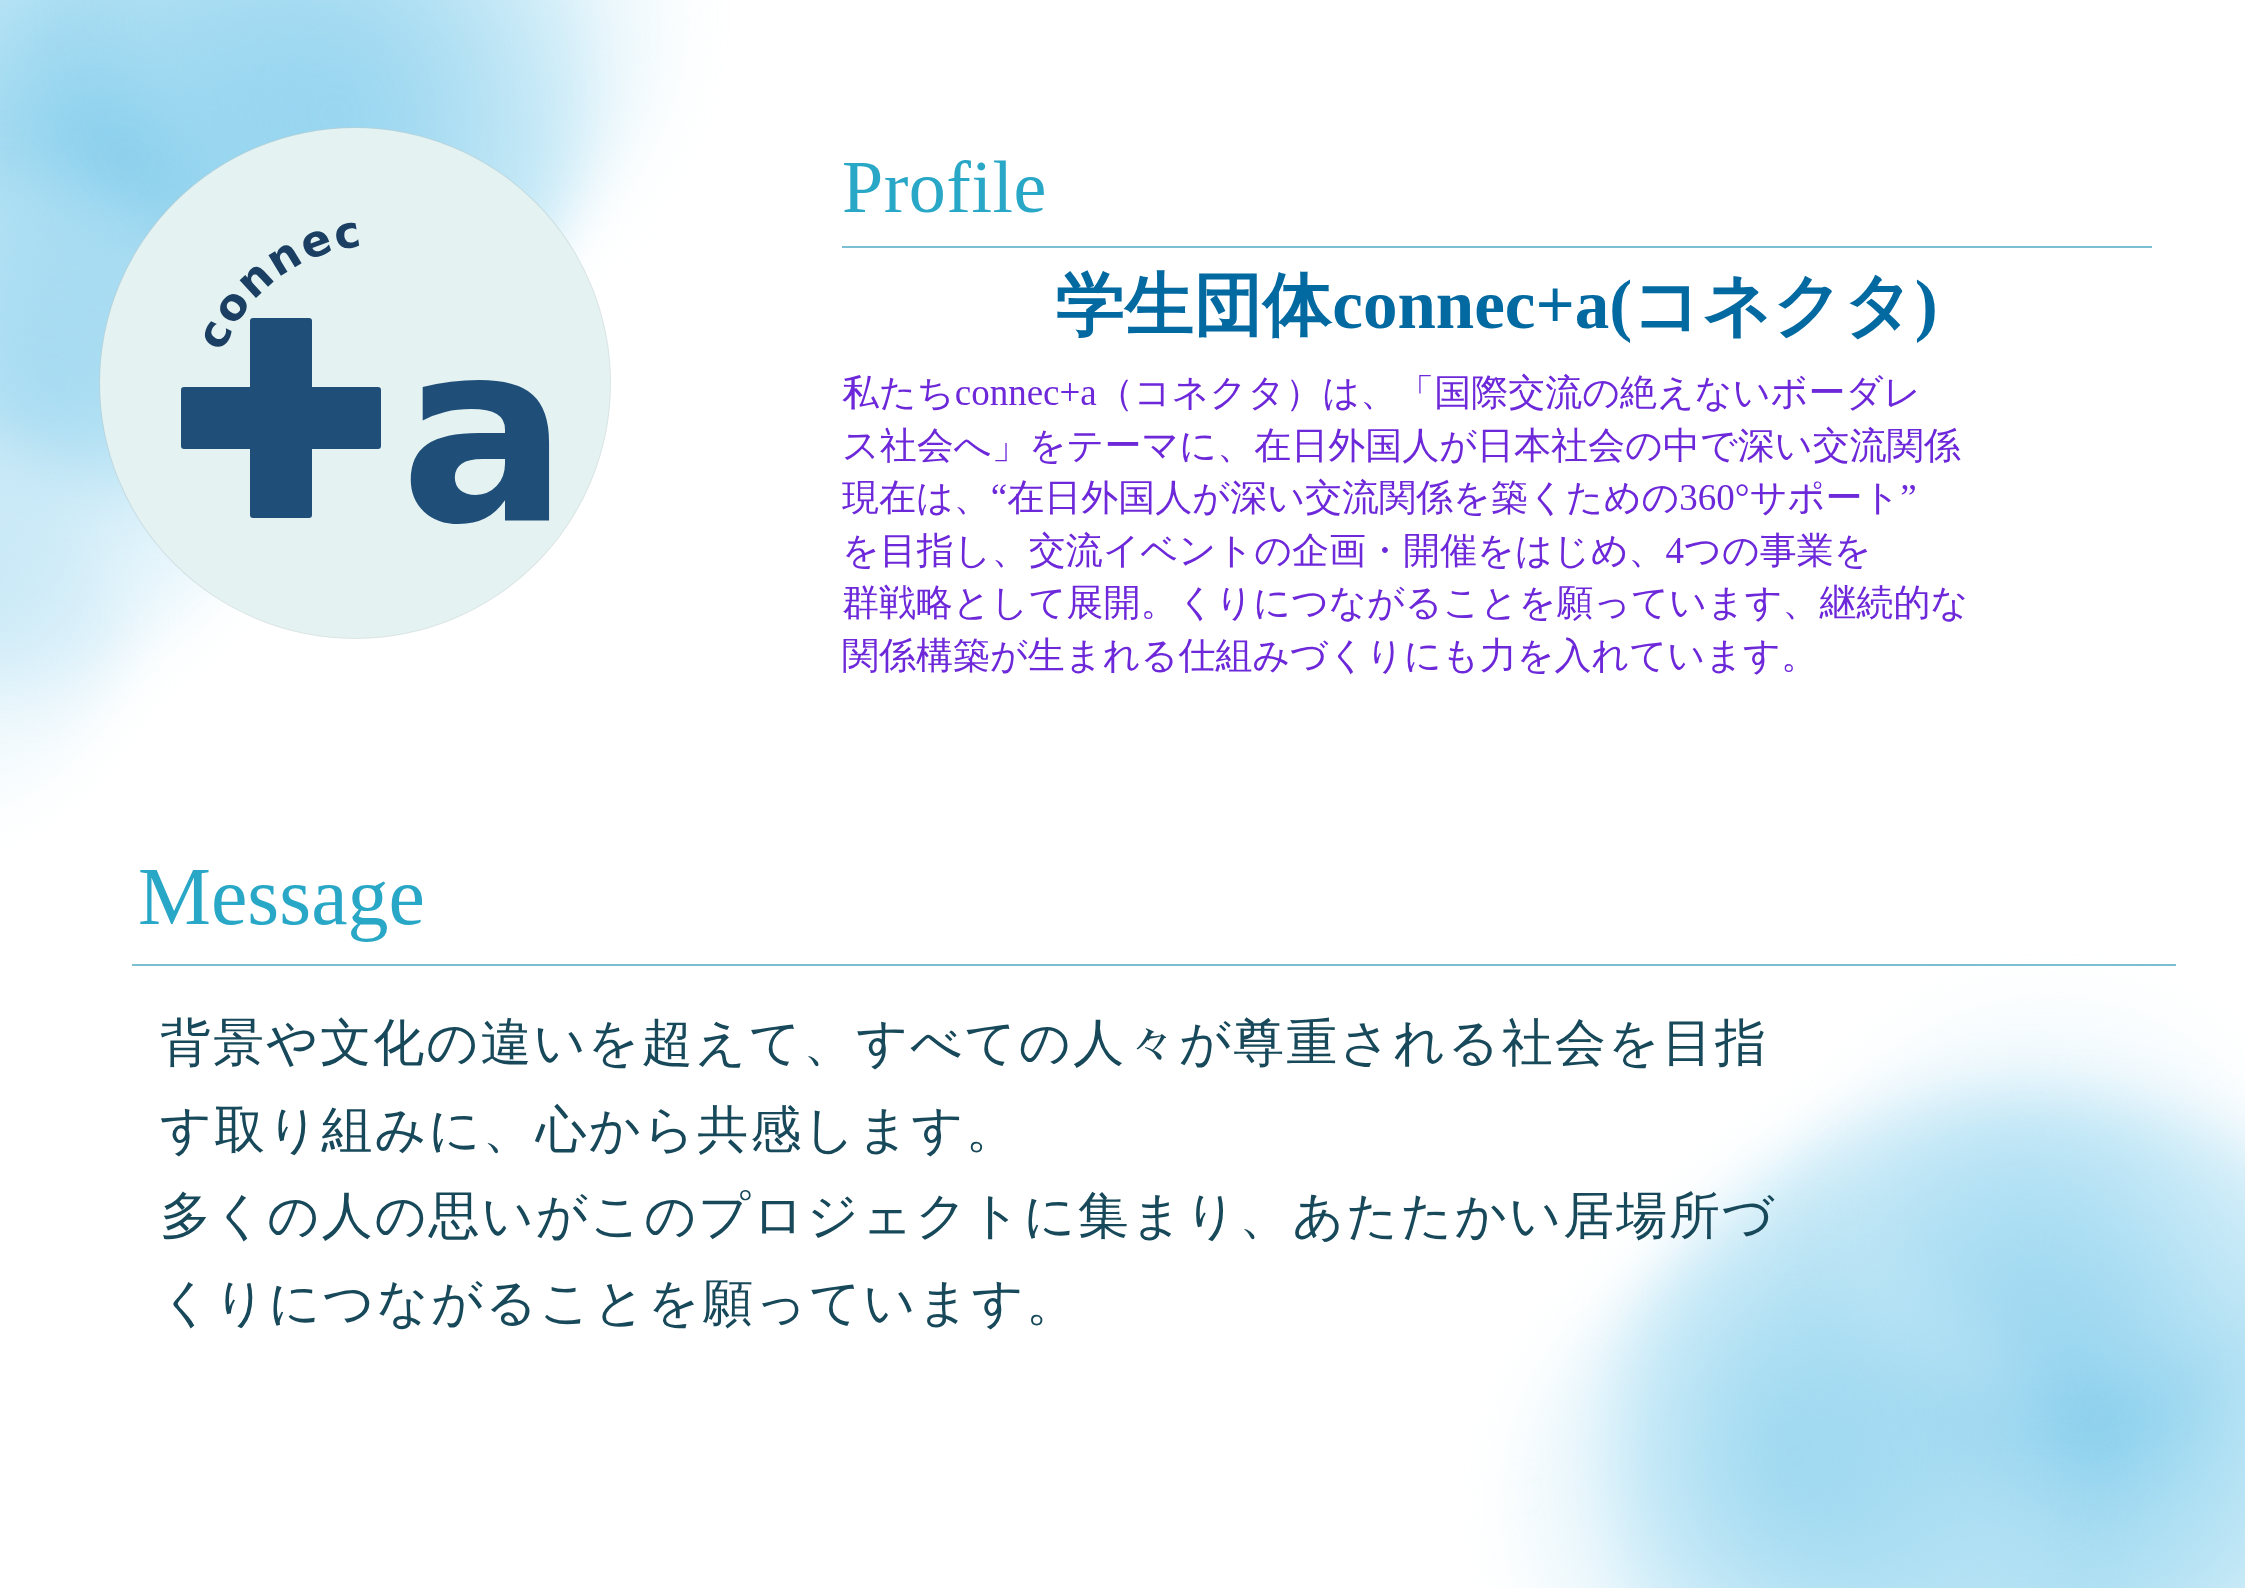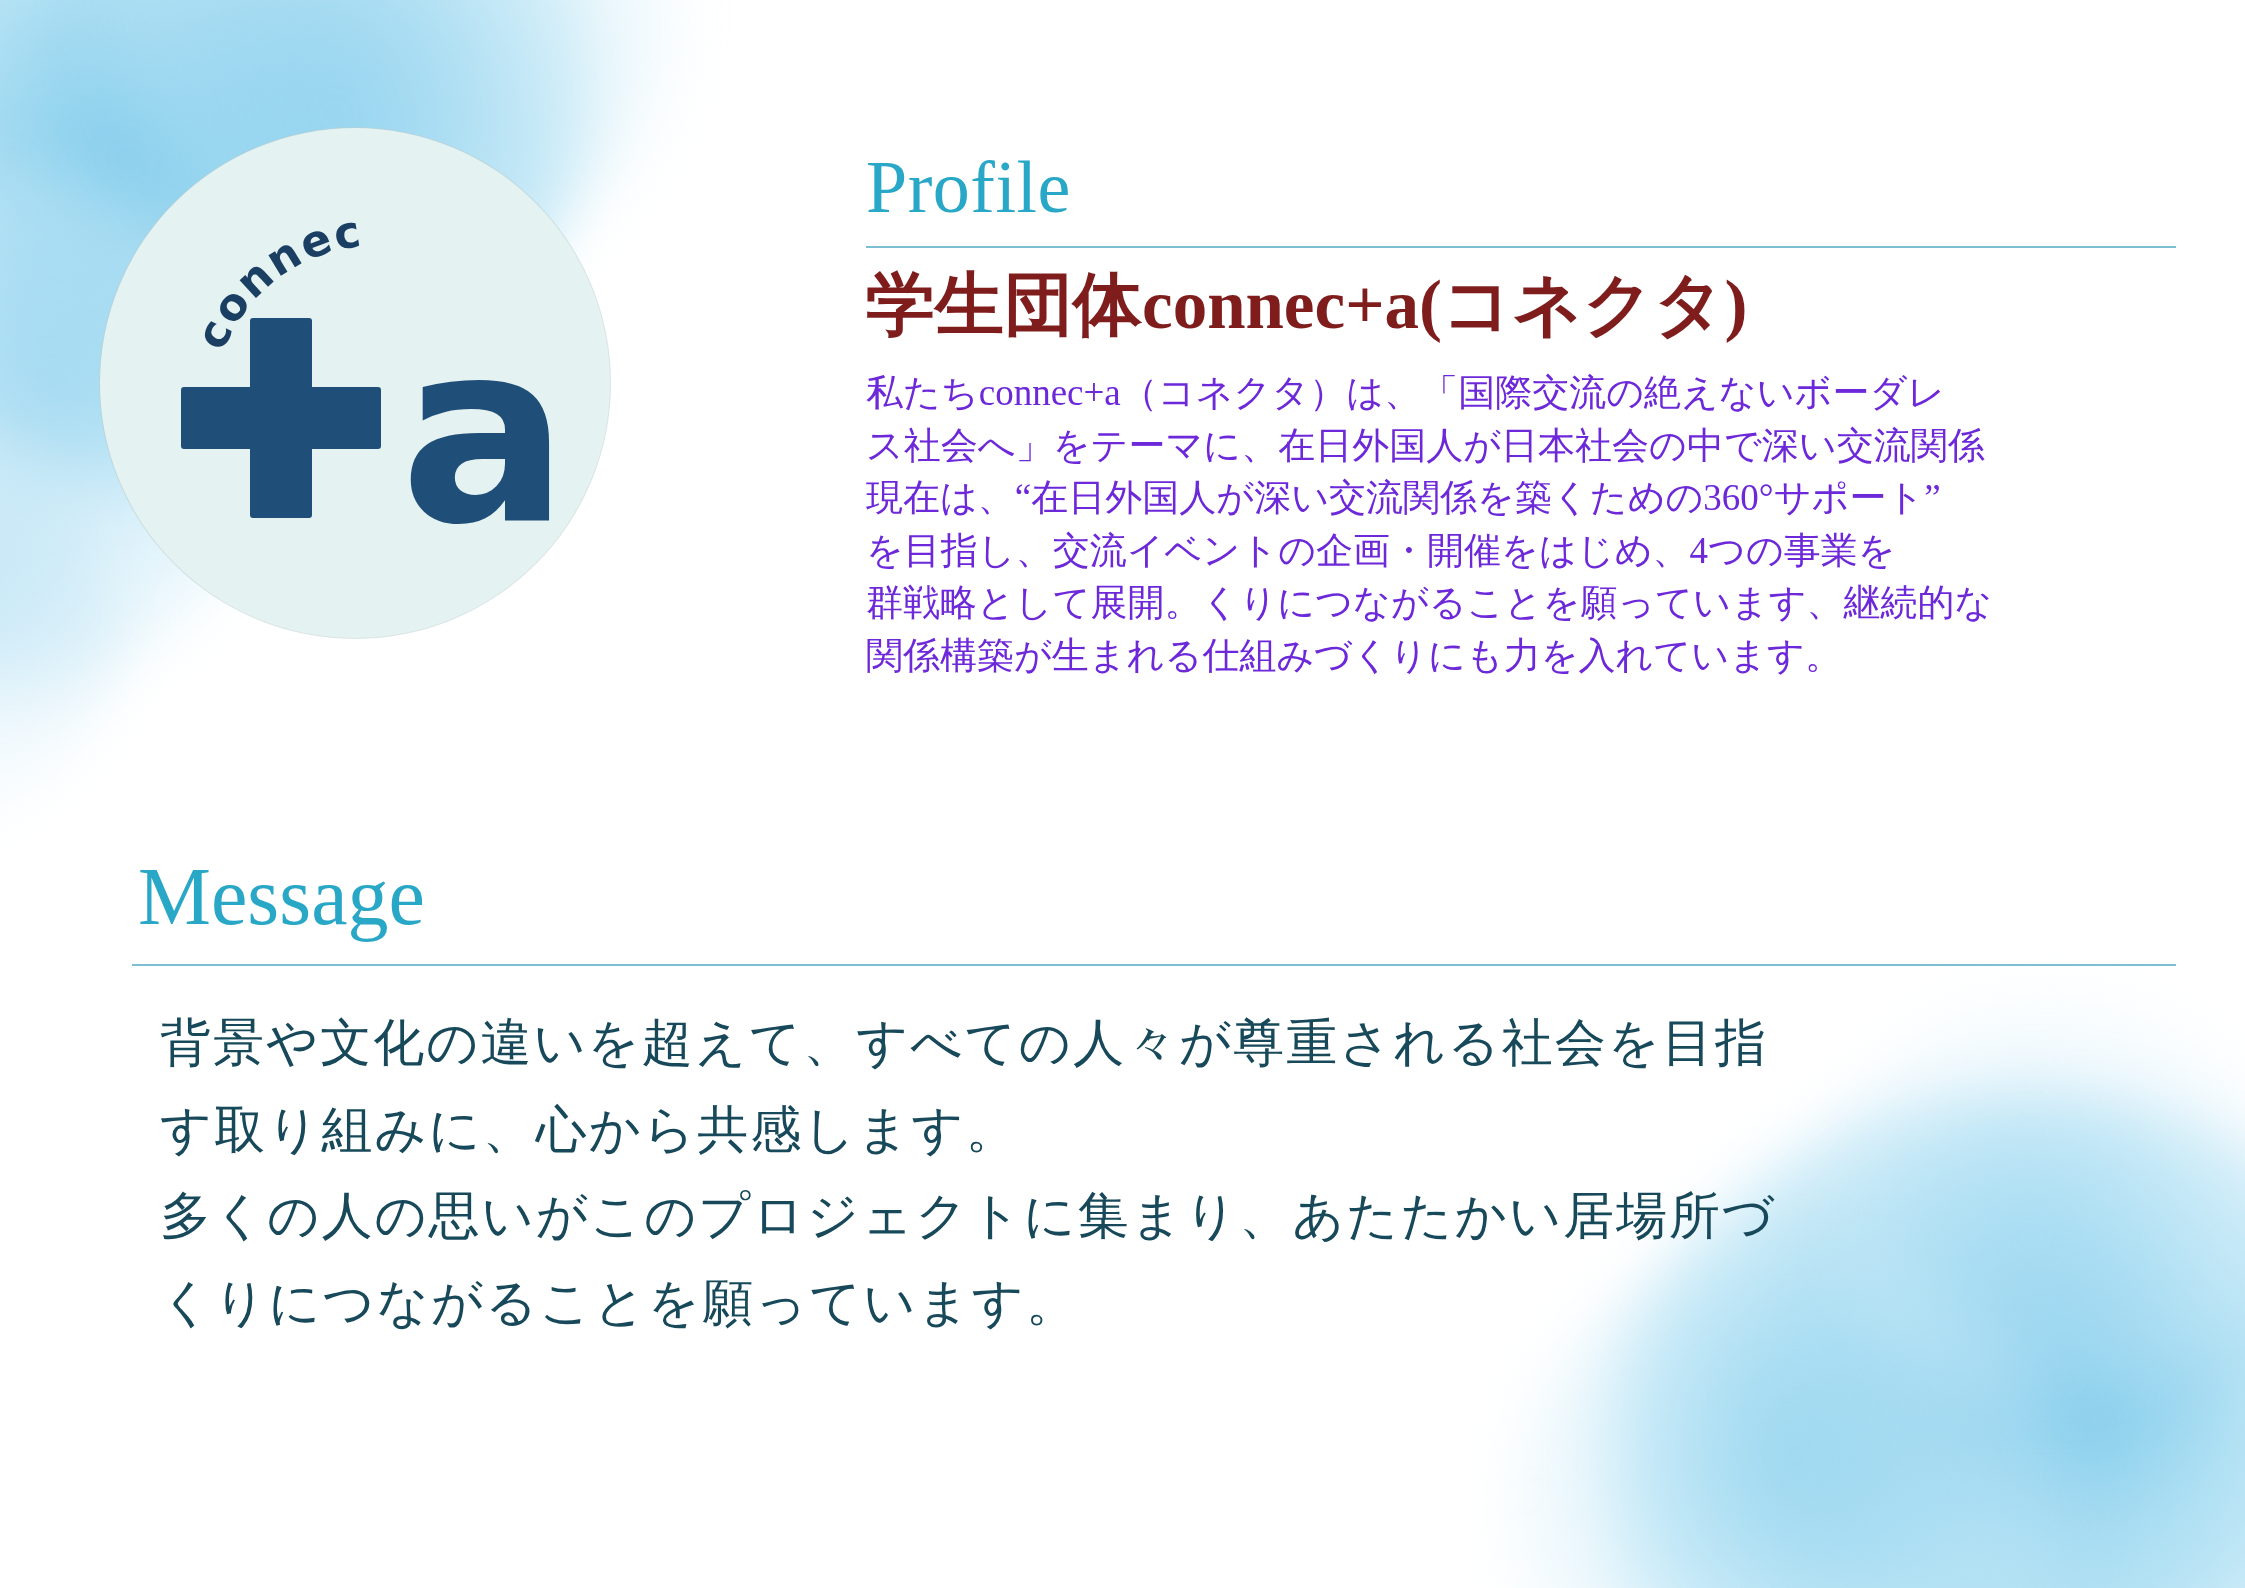--- a/index.html
+++ b/index.html
@@ -127,48 +127,49 @@
   }
   .logo-inner {
     position: absolute;
     inset: 0;
   }
   .logo-inner svg { width: 100%; height: 100%; display: block; }
 
   
   .profile-col {
     position: absolute;
-    left: 866px;
+    left: 842px;
     top: 150px;
     width: 1310px;
   }
   .section-head {
     color: #29a7c6;
     font-size: 74px;
     line-height: 1.0;
     letter-spacing: 0.5px;
     font-weight: 400;
     margin: 0;
     font-family: "Liberation Serif", "DejaVu Serif", serif;
   }
   .rule {
     border: 0;
     border-top: 2px solid #7cbfd2;
     margin: 22px 0 0 0;
     width: 100%;
   }
   .org-title {
     margin: 18px 0 0 0;
-    color: #7f1d1d;
+    color: #0369a1;
     font-size: 69px;
     font-weight: 700;
     line-height: 1.15;
     letter-spacing: 0px;
     white-space: nowrap;
     font-family: "Liberation Serif", "DejaVu Serif", serif;
+    text-align: center;
   }
   .profile-body {
     margin: 22px 0 0 0;
     color: #6d28d9;
     font-size: 37px;
     line-height: 1.42;
     font-family: "Liberation Serif", "DejaVu Serif", serif;
   }
   .profile-body .ln { display: block; white-space: nowrap; }
 

